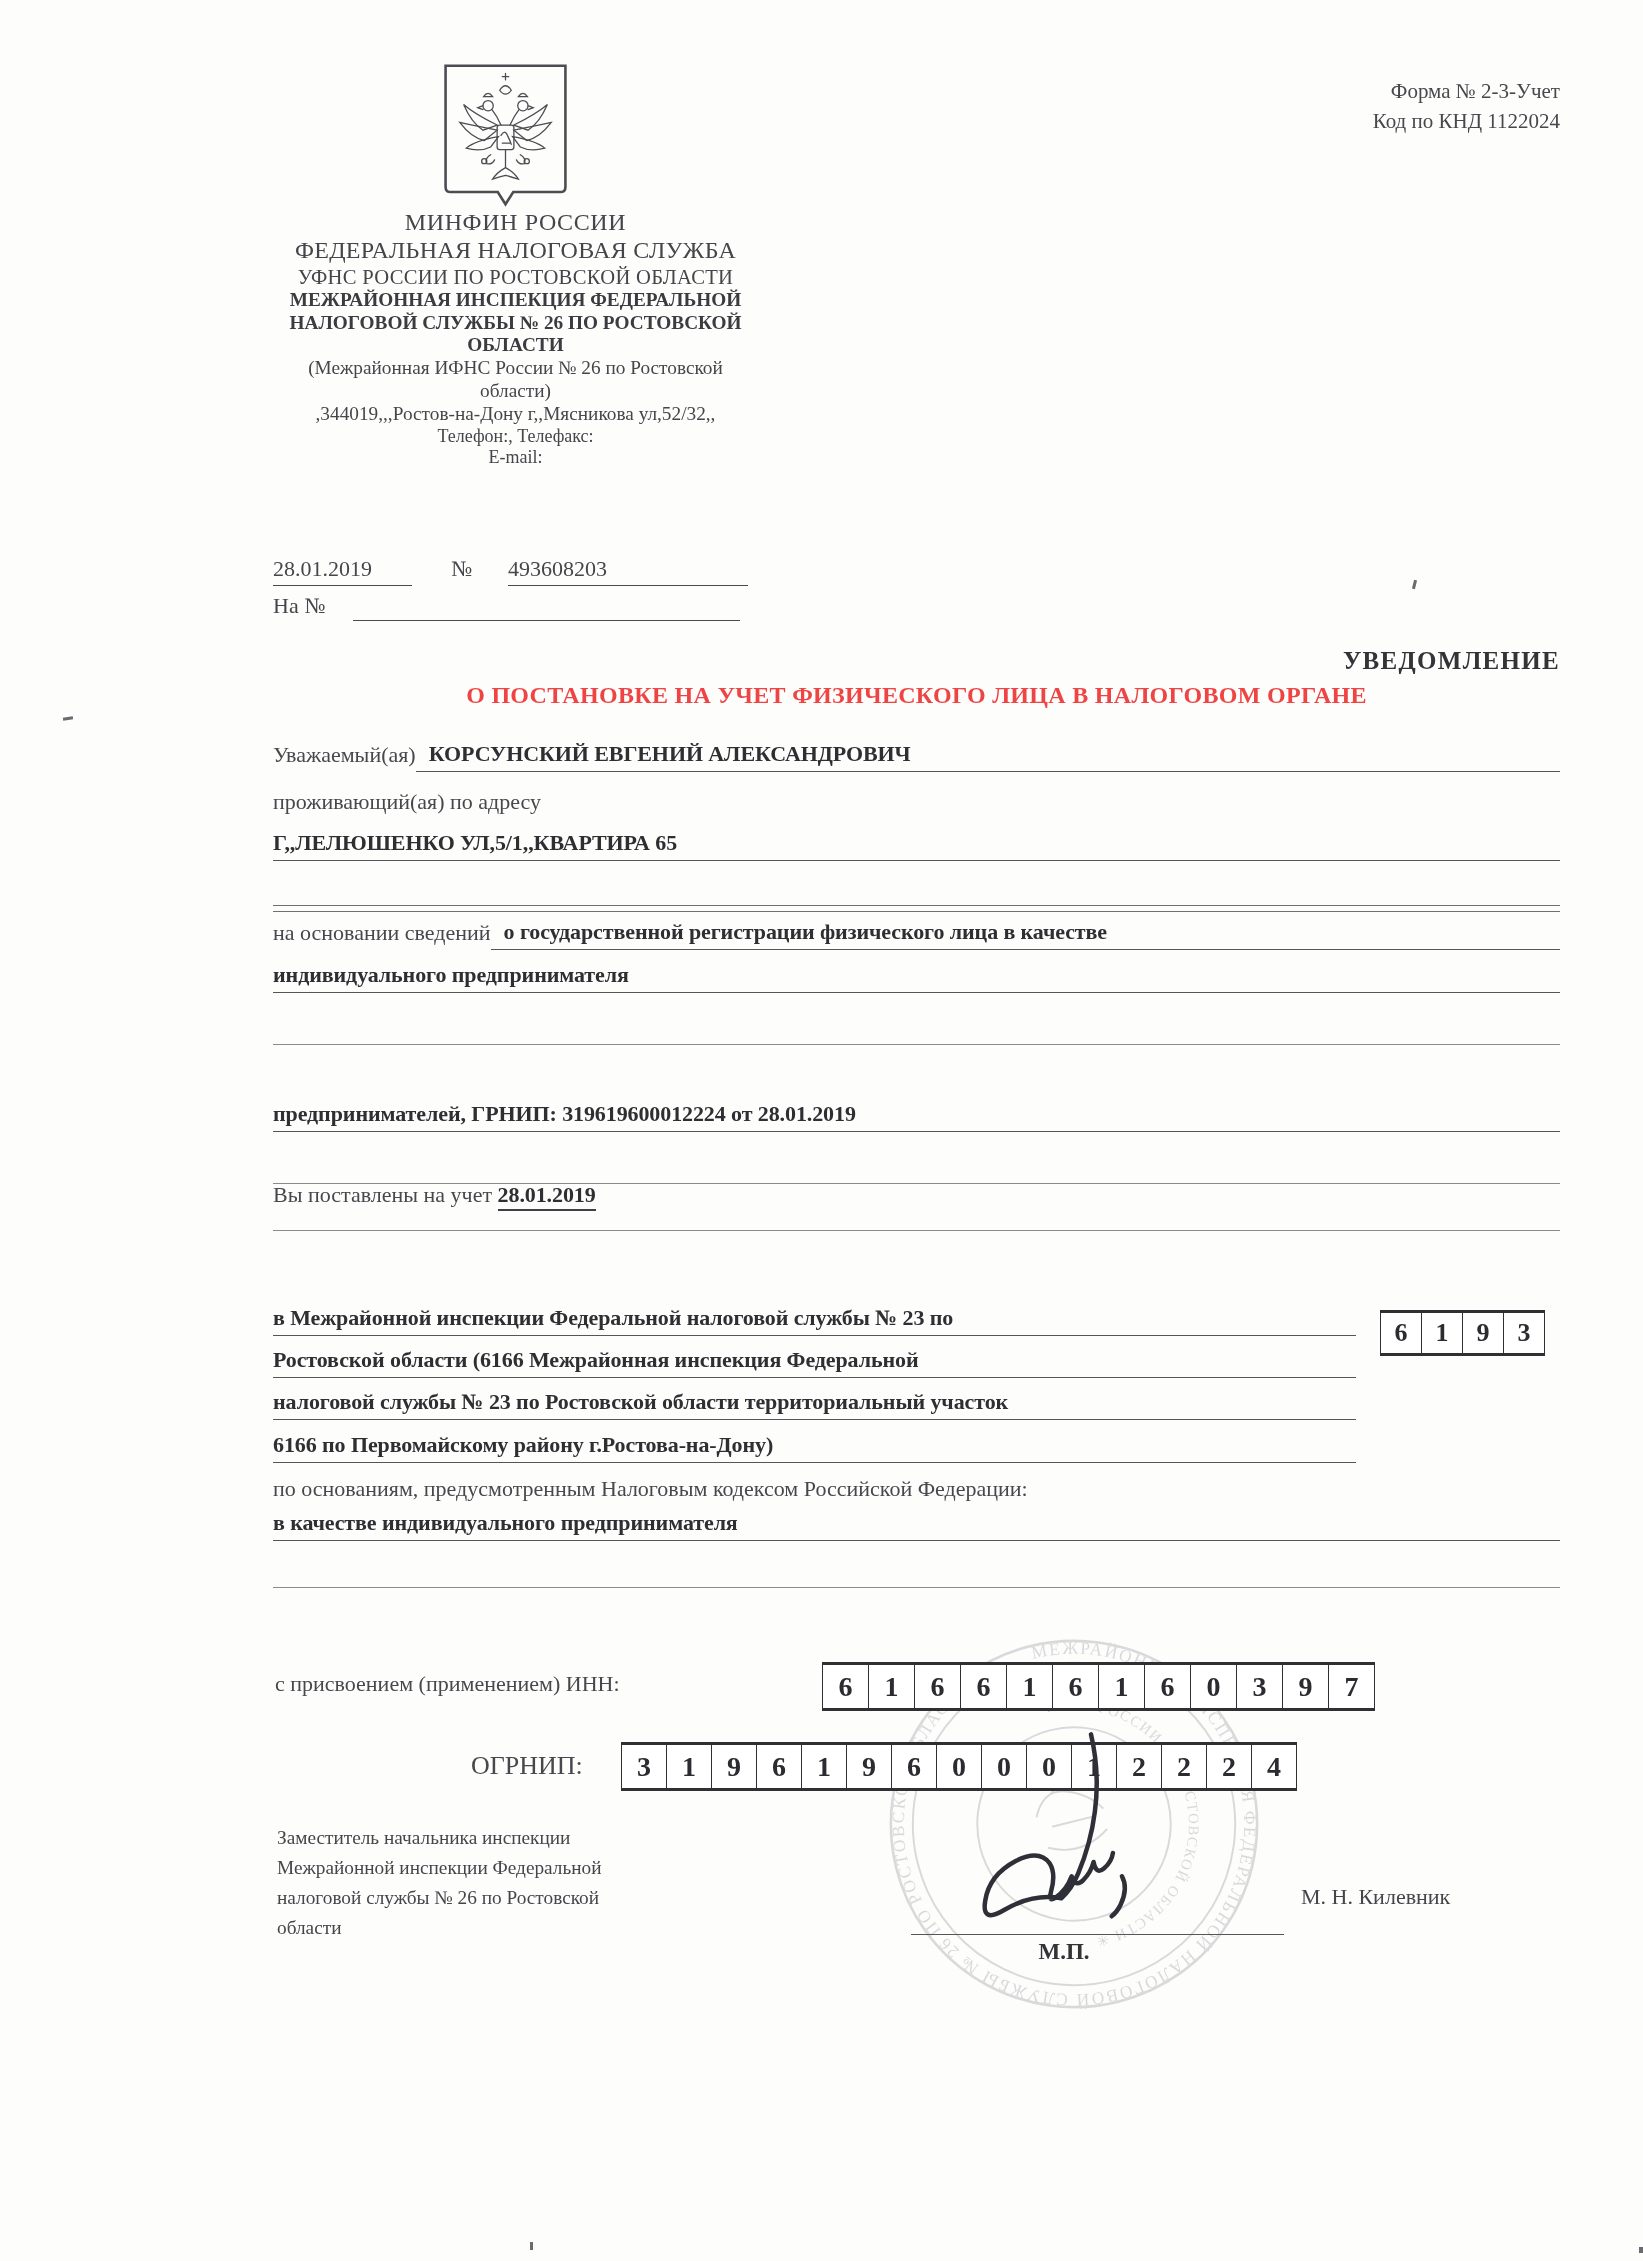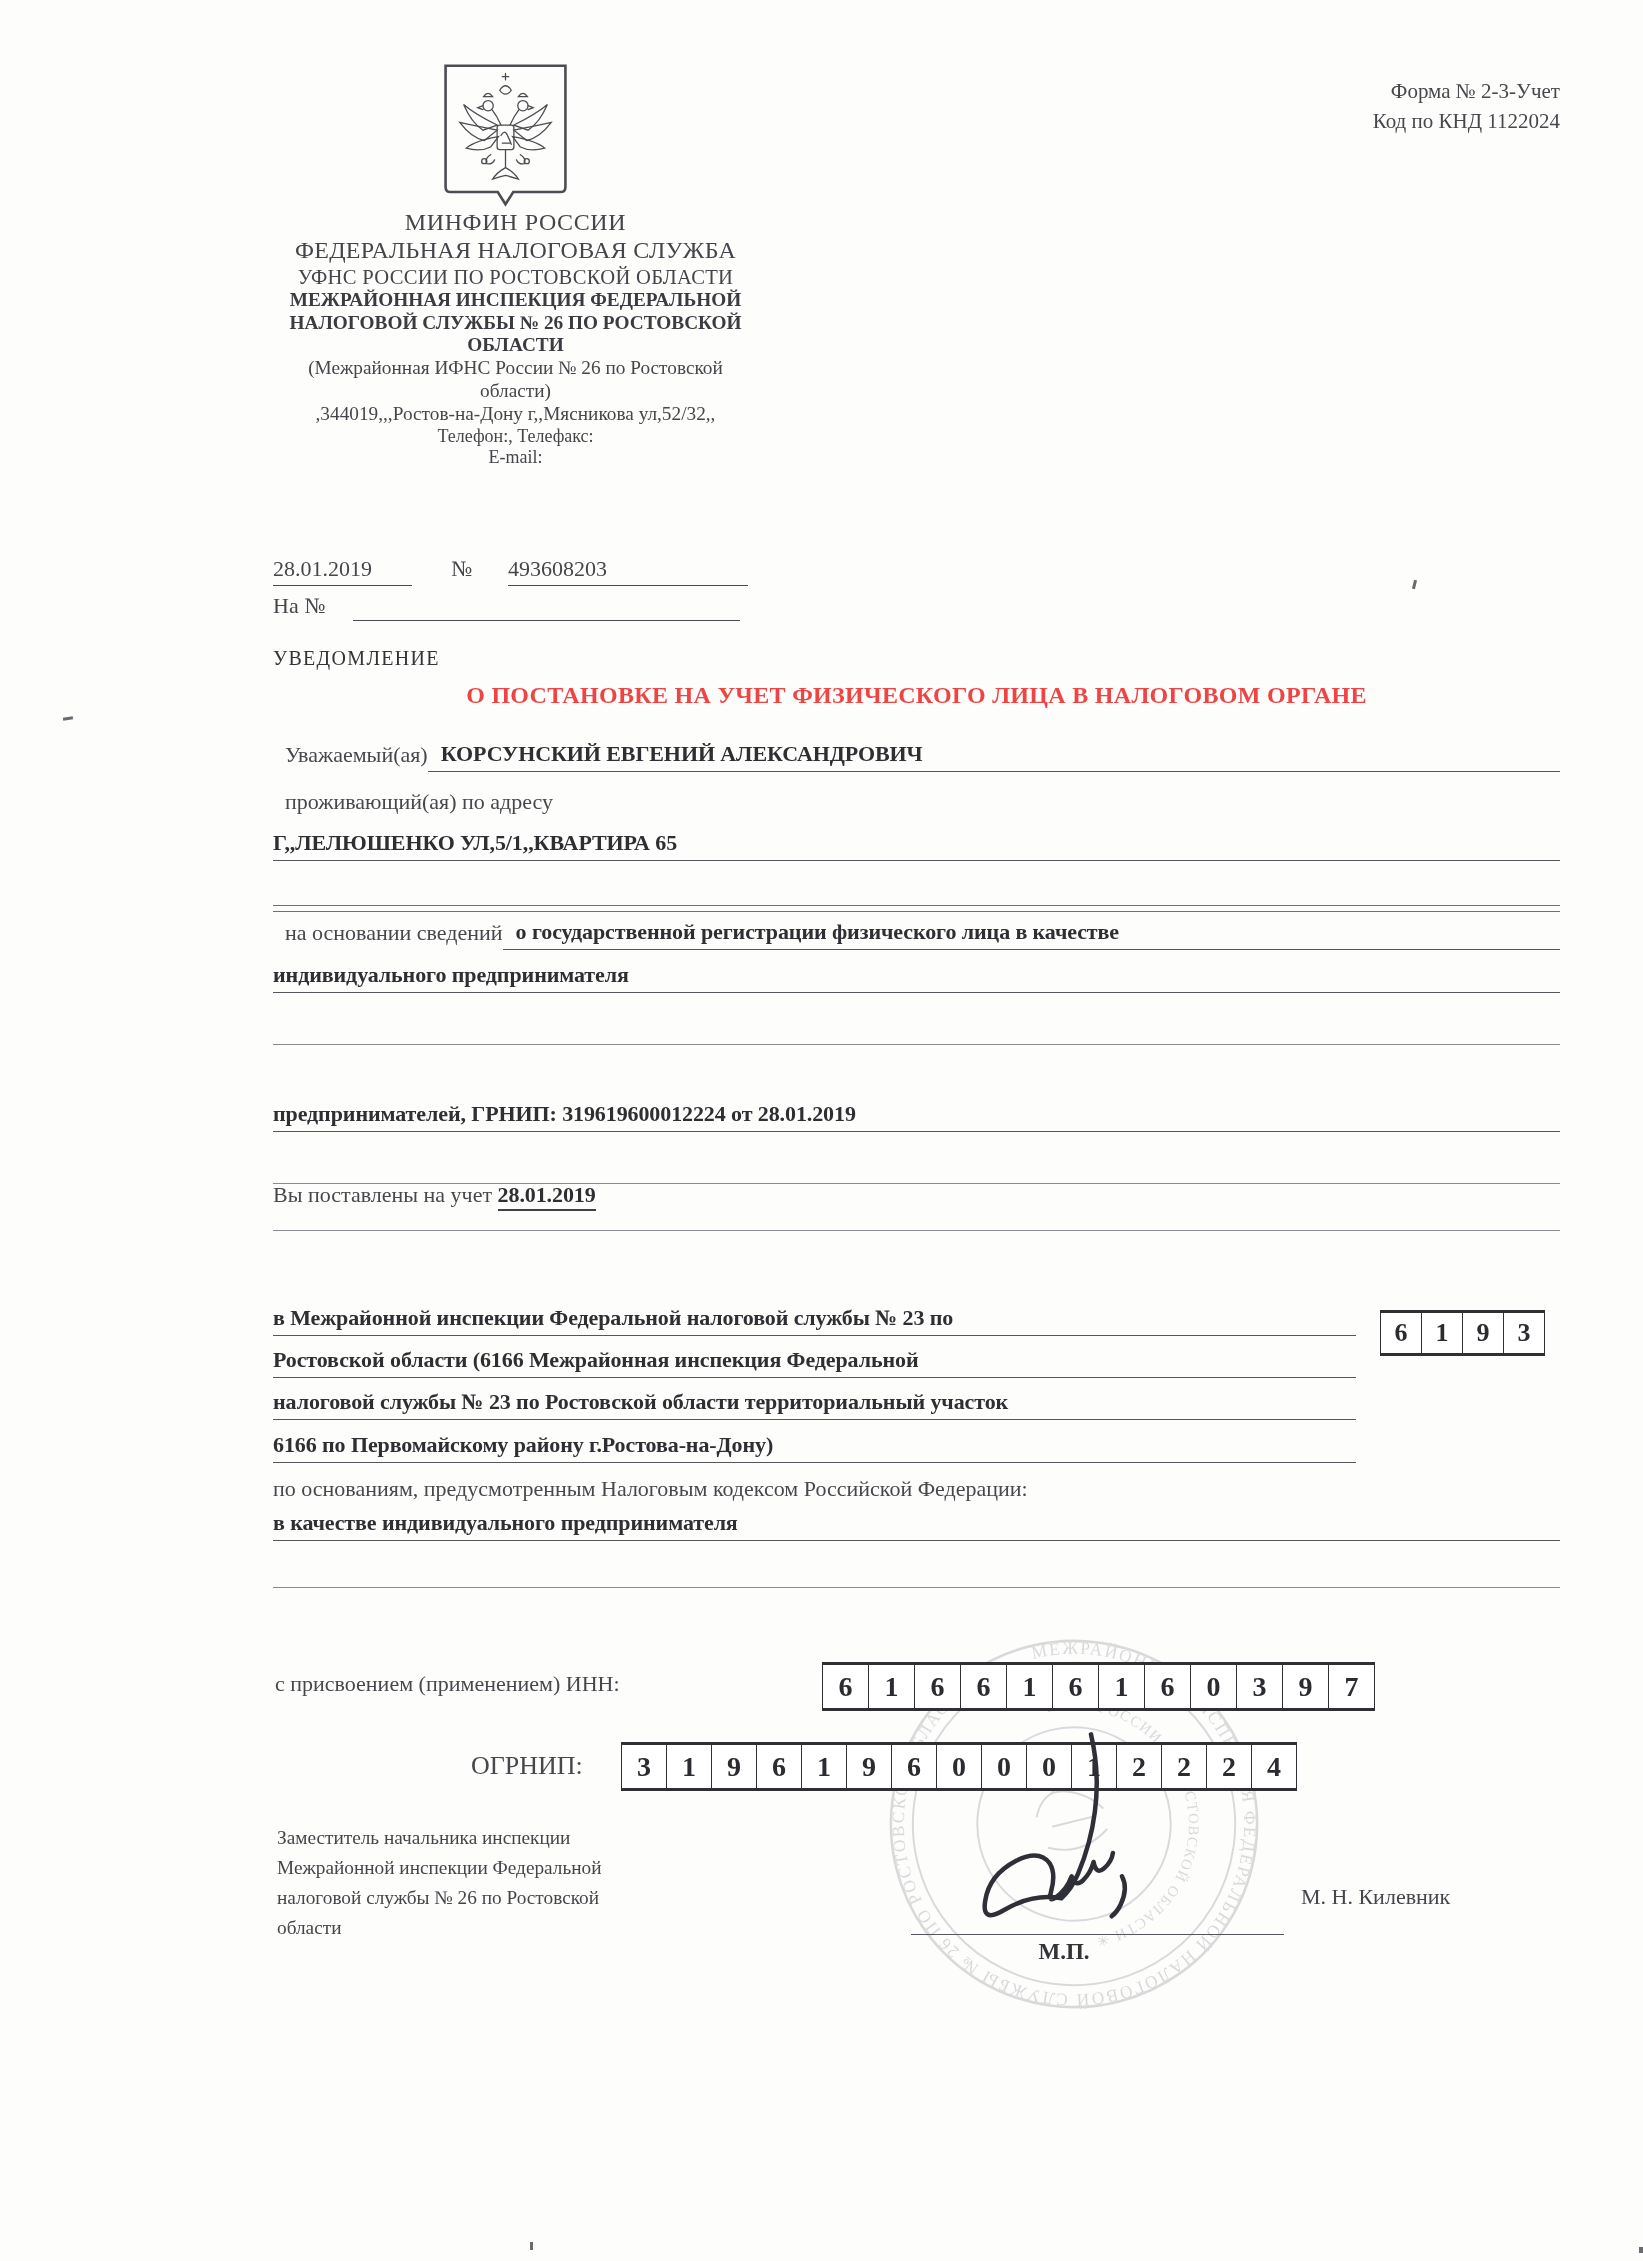--- a/index.html
+++ b/index.html
@@ -21,25 +21,25 @@
   .emblem{left:443px;top:63px;width:125px;height:146px;}
   
   .refrow{font-size:22px;color:#45454b;}
   .u{border-bottom:1.9px solid #4a4a50;}
   .refdate{left:273px;top:556px;width:139px;padding-bottom:2.6px;}
   .refno{left:451px;top:556px;}
   .refnum{left:508px;top:556px;width:240px;padding-bottom:2.6px;}
   .refna{left:273px;top:593px;}
   .refnaline{left:353px;top:620px;width:387px;border-top:1.9px solid #4a4a50;}
   
-  .title1{left:273px;top:647px;width:1287px;text-align:left;font-size:20px;font-weight:normal;letter-spacing:1.3px;color:#333338;}
+  .title1{left:273px;top:647px;width:1287px;text-align:right;font-size:25px;font-weight:bold;letter-spacing:1.3px;color:#333338;}
   .title2{left:273px;top:682px;width:1287px;text-align:center;font-size:24px;font-weight:bold;letter-spacing:0.3px;color:#ef4444;}
   
   .row{display:flex;align-items:flex-end;font-size:22px;color:#47474d;}
-  .lbl{white-space:pre;padding-bottom:3.9px;margin-left:12px;}
+  .lbl{white-space:pre;padding-bottom:3.9px;}
   .fill{flex:1;border-bottom:1.3px solid #55555b;padding:0 0 3.9px 13px;}
   .val{font-weight:bold;color:#2e2e33;letter-spacing:-0.1px;}
   .fullline{border-bottom:1.3px solid #55555b;font-size:22px;padding-bottom:3.9px;}
   .noline{font-size:22px;color:#47474d;}
   .hr{border-top:1.3px solid #8a8a90;height:0;}
   .hrd{border-top:1.9px solid #6f6f75;height:0;}
   .dateu{border-bottom:2.6px solid #3f3f45;padding-bottom:1.9px;}
   
   .cells{display:flex;background:#fff;border:1.9px solid #2f2f34;border-top-width:3.9px;border-bottom-width:3.9px;}
   .cells .cell{display:flex;align-items:center;justify-content:center;

